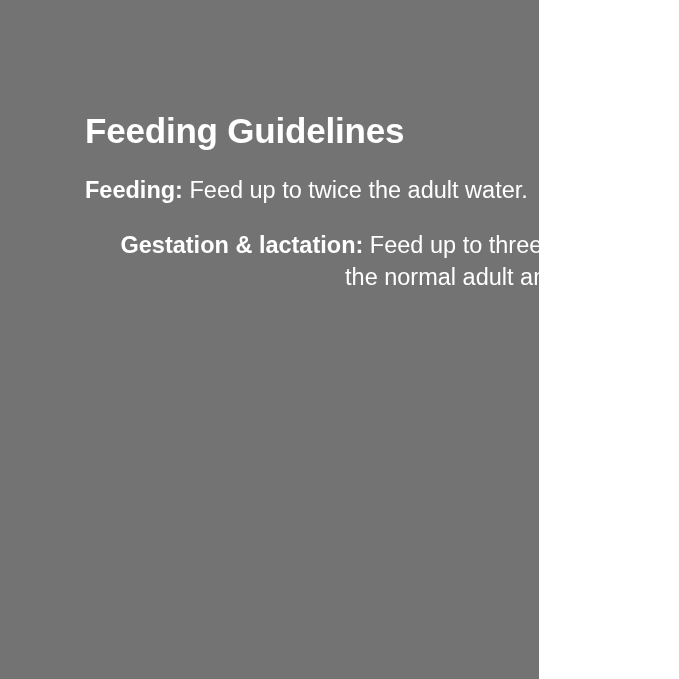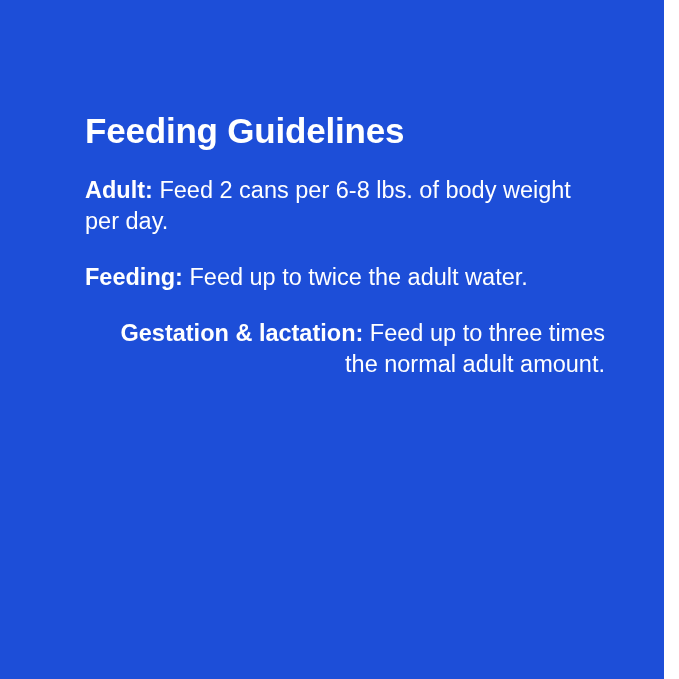--- a/index.html
+++ b/index.html
@@ -9,23 +9,23 @@
   body {
     width: 679px;
     height: 679px;
     background: #ffffff;
     font-family: "Liberation Sans", sans-serif;
   }
   .panel {
     position: absolute;
     left: 0;
     top: 0;
-    width: 664px;
+    width: 539px;
     height: 679px;
-    background: #1d4ed8;
+    background: #737373;
     box-sizing: border-box;
   }
   .content {
     position: absolute;
     left: 85px;
     top: 112px;
     width: 520px;
   }
   .title {
     font-size: 35px;
@@ -51,23 +51,20 @@
   }
 </style>
 </head>
 <body>
 
 <div class="panel">
   <div class="content">
     <h1 class="title">Feeding Guidelines</h1>
 
 
-    <p class="para">
-      <span class="lead">Adult:</span><span> Feed 2 cans per 6-8 lbs. of body weight per day.</span>
-    </p>
 
     <p class="para">
       <span class="lead">Feeding:</span><span> Feed up to twice the adult water.</span>
     </p>
 
     <p class="para">
       <span class="lead">Gestation &amp; lactation:</span><span> Feed up to three times the normal adult amount.</span>
     </p>
   </div>
 </div>

